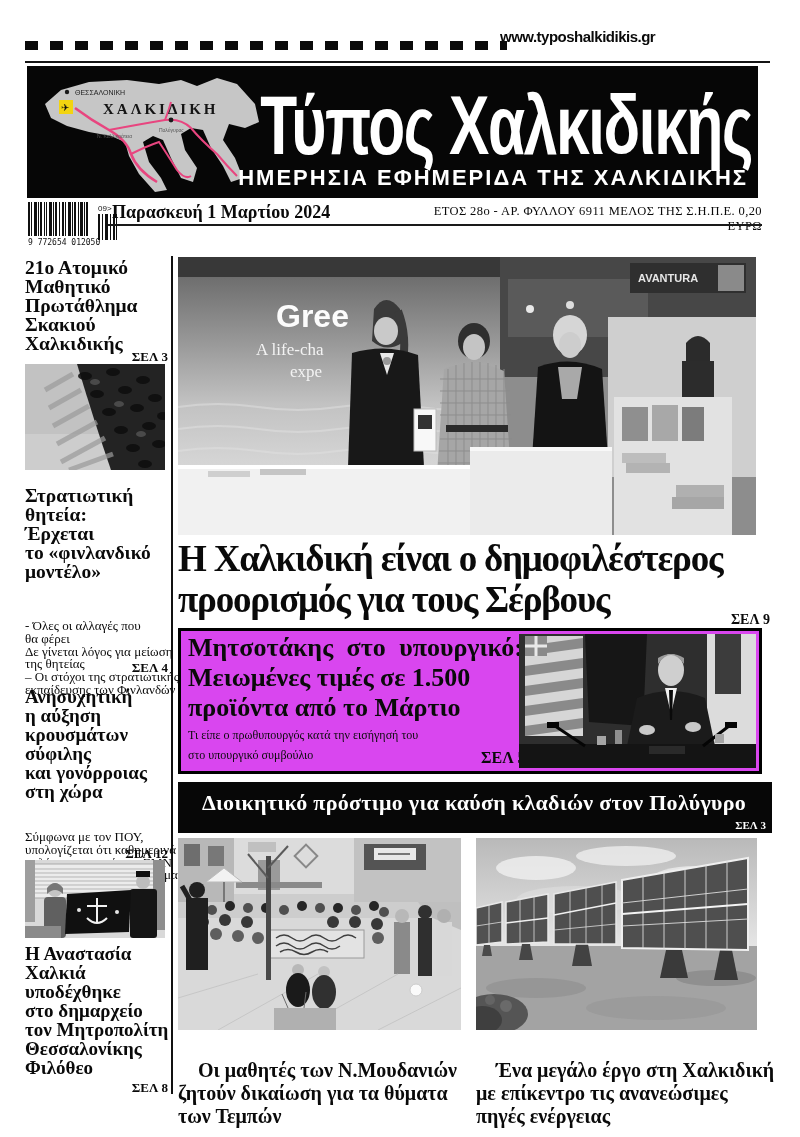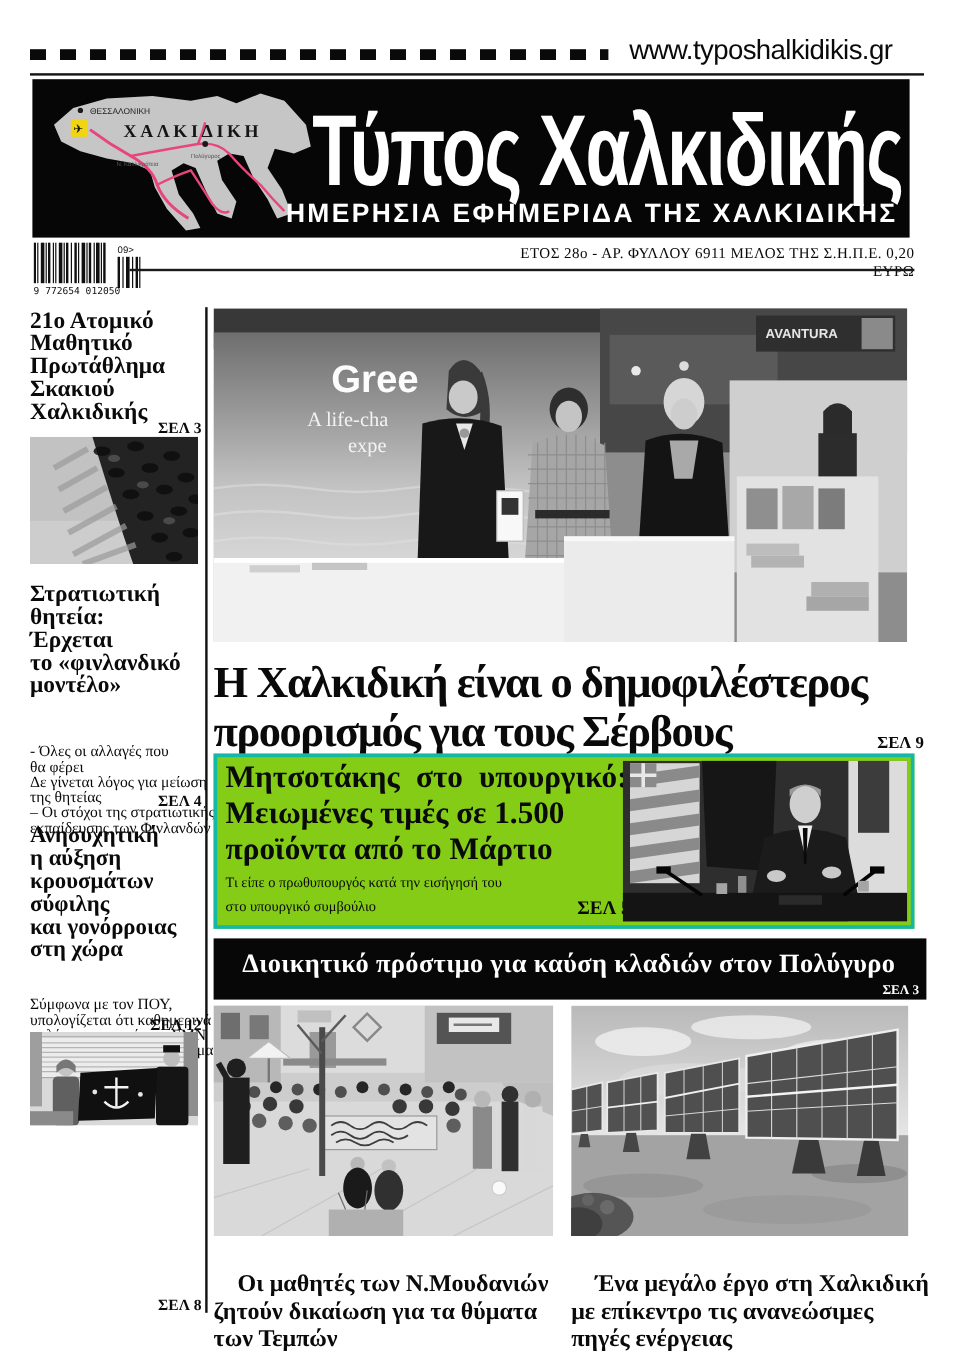--- a/index.html
+++ b/index.html
@@ -3,40 +3,40 @@
 <meta charset="utf-8">
 <style>
   html,body{margin:0;padding:0;background:#888;}
   #page{position:relative;width:800px;height:1137px;background:#ffffff;overflow:hidden;
         font-family:"Liberation Serif","DejaVu Serif",serif;color:#0a0a0a;}
   .abs{position:absolute;}
   .sans{font-family:"Liberation Sans","DejaVu Sans",sans-serif;}
   
   .dashes{left:25px;top:41px;width:482px;height:9px;
           background:repeating-linear-gradient(90deg,#0a0a0a 0 13px,transparent 13px 25px);}
-  .site-url{left:500px;top:28px;width:268px;text-align:center;font-weight:normal;font-size:23px;letter-spacing:-0.5px;}
+  .site-url{left:500px;top:28px;width:268px;text-align:left;font-weight:bold;font-size:15px;letter-spacing:-0.5px;}
   .top-rule{left:25px;top:61px;width:745px;height:2px;background:#141414;}
   .masthead{left:27px;top:66px;width:731px;height:132px;background:#060606;}
   .mast-map{left:4px;top:4px;}
   .mast-title{right:6px;top:0px;color:#ffffff;font-weight:bold;font-size:84px;letter-spacing:-2px;
               transform:scaleX(.72);transform-origin:100% 50%;white-space:nowrap;line-height:118px;}
   .mast-sub{right:10px;bottom:7px;color:#ffffff;font-weight:bold;font-size:22px;letter-spacing:2px;white-space:nowrap;text-align:right;}
   .date-line{left:112px;top:202px;font-weight:bold;font-size:18px;}
   .issue-info{left:400px;top:204px;width:362px;text-align:right;font-size:12.5px;letter-spacing:0.4px;}
   .issue-rule{left:108px;top:224px;width:654px;height:2px;background:#1a1a1a;}
   
   .divider{left:171px;top:256px;width:2px;height:838px;background:#111;}
   .side{left:25px;width:146px;}
   .side-h{font-weight:bold;font-size:19.5px;line-height:19px;white-space:pre;}
   .side-sub{font-size:13px;line-height:12.8px;white-space:pre;margin-top:36px;}
   .pagetag{font-weight:bold;font-size:13px;text-align:right;width:143px;}
   
-  .lead-h{left:178px;top:538px;width:600px;font-weight:bold;font-size:37px;line-height:41px;letter-spacing:-1.2px;white-space:pre;margin-top:11px;}
+  .lead-h{left:178px;top:538px;width:600px;font-weight:bold;font-size:37px;line-height:41px;letter-spacing:-1.2px;white-space:pre;}
   .lead-tag{left:178px;top:612px;width:592px;text-align:right;font-weight:bold;font-size:14px;}
-  .mbox{left:178px;top:628px;width:578px;height:140px;border:3px solid #14b8a6;background:#84cc16;}
+  .mbox{left:178px;top:628px;width:578px;height:140px;border:3px solid #000000;background:#d946ef;}
   .mbox-h1{left:7px;top:2px;font-weight:bold;font-size:26px;line-height:30px;word-spacing:7px;white-space:pre;}
   .mbox-h2{left:7px;top:32px;font-weight:bold;font-size:26px;line-height:30px;white-space:pre;}
   .mbox-h3{left:7px;top:62px;font-weight:bold;font-size:26px;line-height:30px;white-space:pre;}
   .mbox-sub{left:7px;top:94px;font-size:12px;line-height:20px;white-space:pre;}
   .mbox-tag{left:300px;top:118px;font-weight:bold;font-size:16px;}
   .mbox-photo{left:338px;top:3px;}
   .banner{left:178px;top:782px;width:594px;height:51px;background:#070707;}
   .banner-h{left:0;top:8px;width:592px;text-align:center;color:#fff;font-weight:bold;font-size:22px;letter-spacing:0.3px;}
   .banner-tag{right:6px;bottom:2px;color:#fff;font-weight:bold;font-size:11px;}
   .cap{font-weight:bold;font-size:20px;line-height:23px;white-space:pre;}
@@ -95,20 +95,21 @@
       <rect x="70" y="12" width="2" height="26"></rect>
         <rect x="74" y="12" width="1" height="26"></rect>
       <rect x="77" y="12" width="3" height="26"></rect>
         <rect x="82" y="12" width="1" height="26"></rect>
       <rect x="85" y="12" width="2" height="26"></rect>
         <rect x="88" y="12" width="1" height="26"></rect>
     </g>
     <text x="0" y="43" font-size="8" fill="#111" font-family="DejaVu Sans Mono,monospace">9 772654 012050</text>
     <text x="70" y="9" font-size="8" fill="#111" font-family="Liberation Sans,sans-serif">09&gt;</text>
   </svg>
+  <div class="abs date-line">Παρασκευή 1 Μαρτίου 2024</div>
   <div class="abs issue-info">ΕΤΟΣ 28ο - ΑΡ. ΦΥΛΛΟΥ 6911  ΜΕΛΟΣ ΤΗΣ Σ.Η.Π.Ε.  0,20 ΕΥΡΩ</div>
   <div class="abs issue-rule"></div>
 
   <div class="abs divider"></div>
 
   <div class="abs side side-h" style="top:258px;">21ο Ατομικό
 Μαθητικό
 Πρωτάθλημα
 Σκακιού
 Χαλκιδικής</div>
@@ -198,20 +199,27 @@
     <g stroke="#f2f2f2" stroke-width="2" fill="none">
       <line x1="72" y1="38" x2="72" y2="62"></line>
         <line x1="62" y1="46" x2="82" y2="46"></line>
       <path d="M62,58 Q72,68 82,58"></path>
     </g>
     <circle cx="54" cy="50" r="2" fill="#e5e5e5"></circle>
       <circle cx="92" cy="52" r="2" fill="#e5e5e5"></circle>
     <rect x="0" y="66" width="36" height="12" fill="#8a8a8a"></rect>
   </svg>
 
+  <div class="abs side side-h" style="top:944px;font-size:19px;">Η Αναστασία
+Χαλκιά
+υποδέχθηκε
+στο δημαρχείο
+τον Μητροπολίτη
+Θεσσαλονίκης
+Φιλόθεο</div>
   <div class="abs side pagetag" style="top:1080px;">ΣΕΛ 8</div>
 
   <svg class="abs" style="left:178px;top:257px;" width="578" height="278" viewBox="0 0 578 278">
     <defs>
       <linearGradient id="seag" x1="0" y1="0" x2="0" y2="1">
         <stop offset="0" stop-color="#6e6e6e"></stop>
           <stop offset="0.35" stop-color="#9a9a9a"></stop>
         <stop offset="0.65" stop-color="#c2c2c2"></stop>
           <stop offset="1" stop-color="#d8d8d8"></stop>
       </linearGradient>

